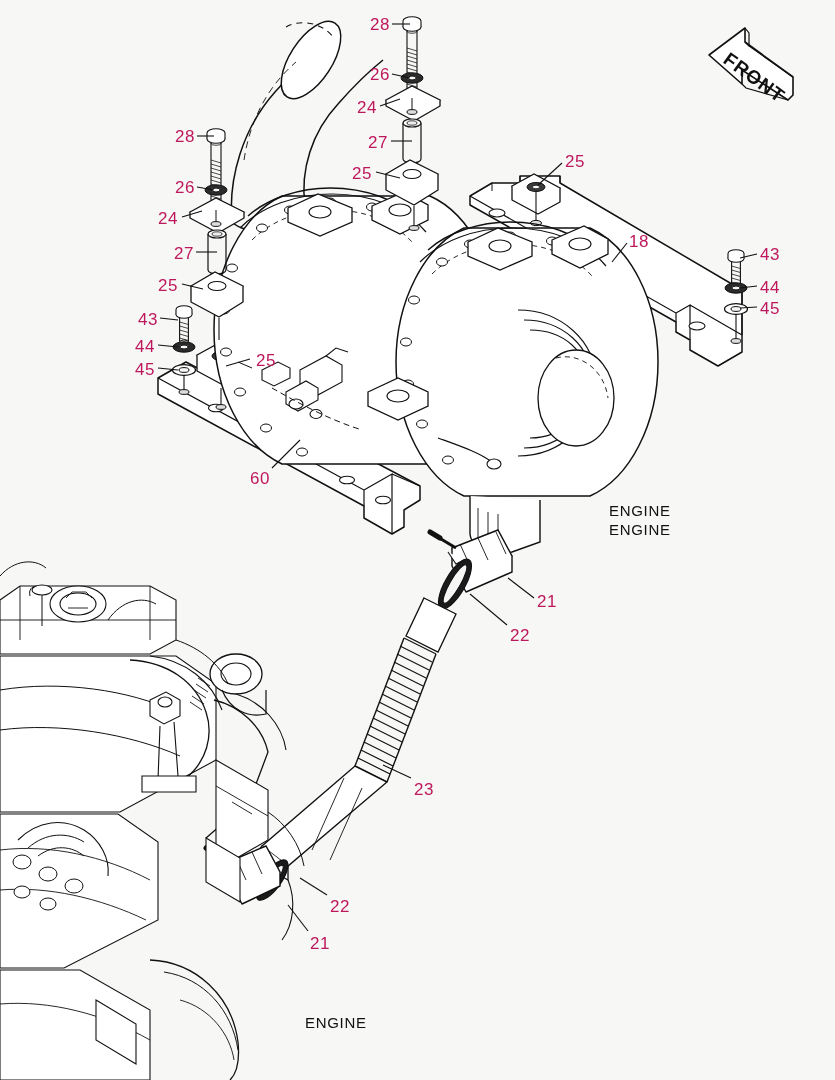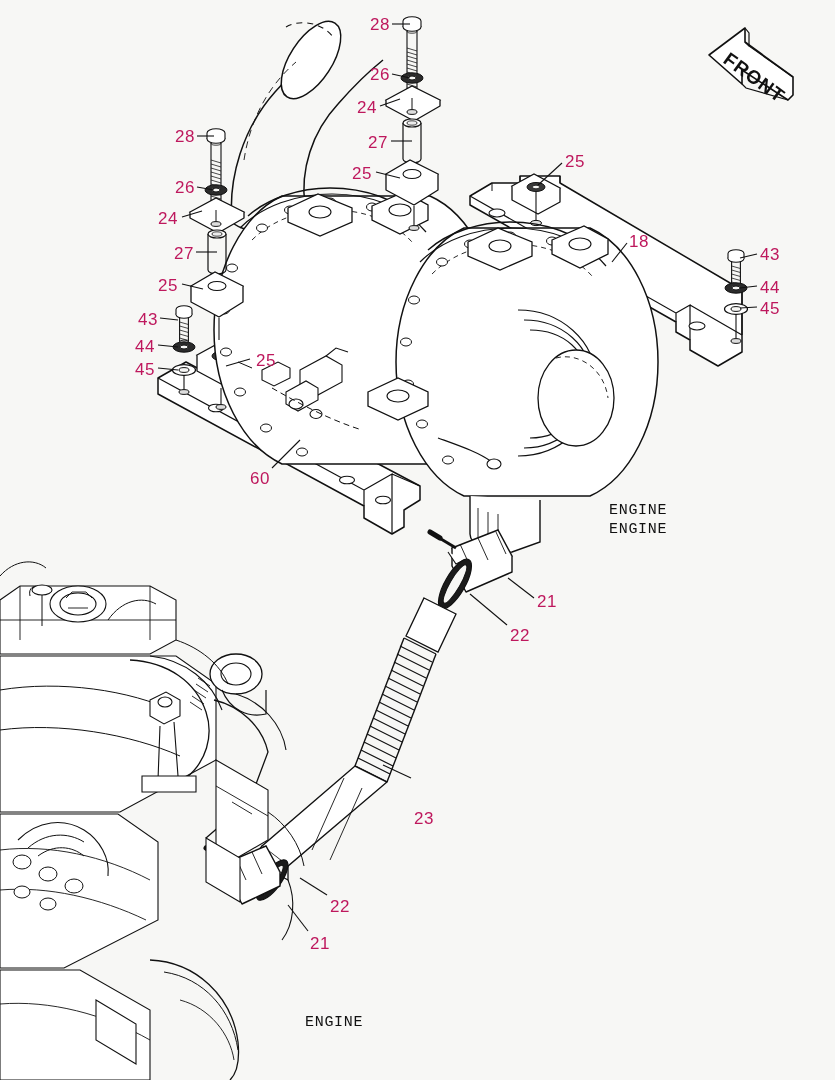--- a/index.html
+++ b/index.html
@@ -9,21 +9,21 @@
     width:835px;height:1080px;overflow:hidden;position:relative;
   }
   #sheet{position:relative;width:835px;height:1080px;background:#f7f7f5;}
   #sheet svg{display:block;position:absolute;top:0;left:0;}
   .lbl{
     position:absolute;font-family:"Liberation Sans", sans-serif;
     font-size:17px;color:#be185d;letter-spacing:.5px;white-space:nowrap;
     line-height:1;
   }
   .cap{
-    position:absolute;font-family:Liberation Mono, monospace;
+    position:absolute;font-family:Liberation Sans, sans-serif;
     font-size:15px;color:#111;letter-spacing:.7px;white-space:nowrap;
     line-height:1.25;
   }
 </style>
 </head>
 <body>
 
 <div id="sheet">
 
 <svg width="835" height="1080" viewBox="0 0 835 1080">
@@ -444,21 +444,21 @@
       <div class="lbl" style="left: 135px; top: 361px;">45</div>
       <div class="lbl" style="left: 256px; top: 352px;">25</div>
       <div class="lbl" style="left: 250px; top: 470px;">60</div>
       <div class="lbl" style="left: 565px; top: 153px;">25</div>
       <div class="lbl" style="left: 629px; top: 233px;">18</div>
       <div class="lbl" style="left: 760px; top: 246px;">43</div>
       <div class="lbl" style="left: 760px; top: 279px;">44</div>
       <div class="lbl" style="left: 760px; top: 300px;">45</div>
       <div class="lbl" style="left: 537px; top: 593px;">21</div>
       <div class="lbl" style="left: 510px; top: 627px;">22</div>
-      <div class="lbl" style="left: 414px; top: 781px; margin-top: 29px;">23</div>
+      <div class="lbl" style="left: 414px; top: 781px;">23</div>
       <div class="lbl" style="left: 330px; top: 898px;">22</div>
       <div class="lbl" style="left: 310px; top: 935px;">21</div>
     </div>
 <div id="caption-layer">
       <div class="cap" style="left: 609px; top: 502px;">
         <div>ENGINE</div>
         <div>ENGINE</div>
       </div>
       <div class="cap" style="left: 305px; top: 1014px;">
         <div>ENGINE</div>

